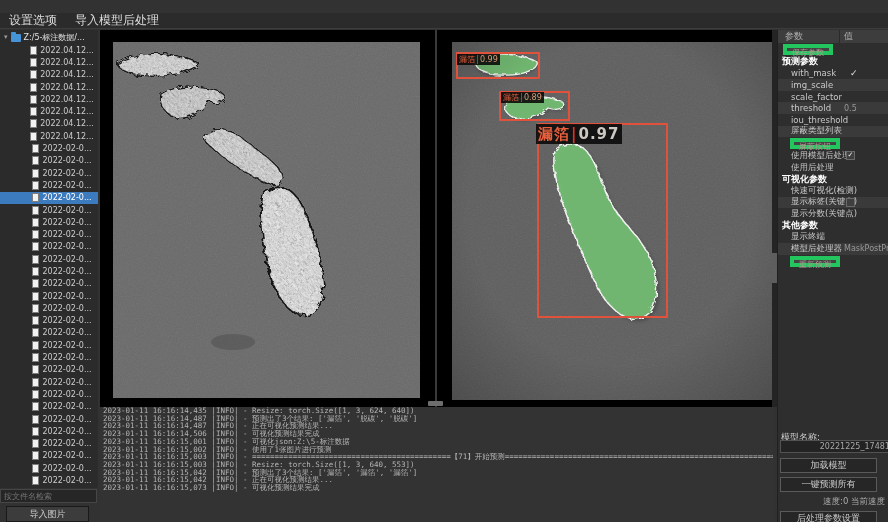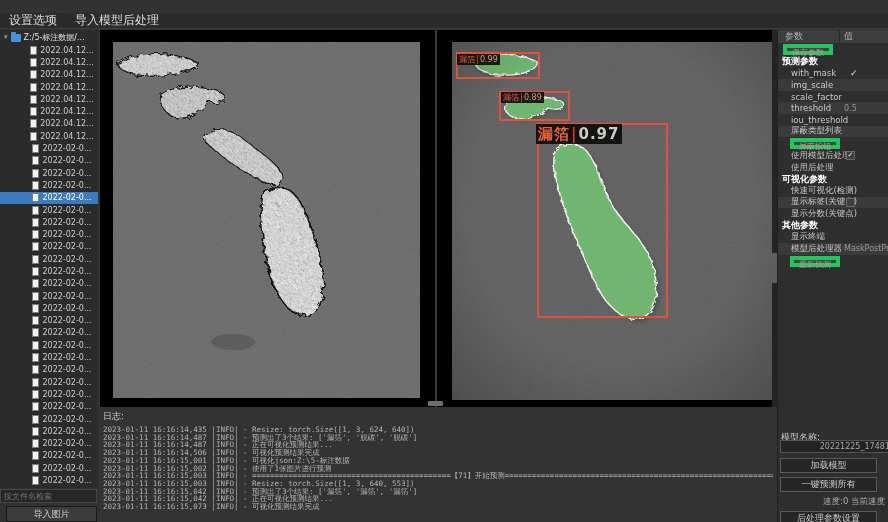--- a/index.html
+++ b/index.html
@@ -20,21 +20,21 @@
   .expander{color:#9a9a9a;font-size:7px;flex:none;}
   .folder-icon{width:10px;height:8px;background:#4694d8;border-radius:1px;position:relative;flex:none;margin-top:1px;}
   .folder-icon:before{content:"";position:absolute;top:-2px;left:0;width:5px;height:2px;background:#4694d8;border-radius:1px 1px 0 0;}
   .tree-item{display:flex;align-items:center;height:12.3px;padding-left:26px;gap:3px;
              font-size:8px;color:#cccccc;white-space:nowrap;overflow:hidden;justify-content:center;}
   .tree-item.selected{background:#3d7bbf;color:#ffffff;}
   .file-icon{width:7px;height:9px;background:#f2f2f2;border:1px solid #7d7d7d;box-sizing:border-box;flex:none;}
   #tree-search{position:absolute;left:0;top:489px;width:97px;height:14px;background:#262626;
                border:1px solid #464646;color:#9a9a9a;font-size:8px;padding:0 3px;box-sizing:border-box;
                font-family:"DejaVu Sans",sans-serif;}
-  #import-btn{position:absolute;left:6px;top:506px;width:91px;height:16px;background:#3c3c3c;
+  #import-btn{position:absolute;left:6px;top:506px;width:83px;height:16px;background:#3c3c3c;
               border:1px solid #191919;color:#cccccc;font-size:9px;line-height:14px;text-align:center;box-sizing:border-box;}
   
   #viewer{position:absolute;left:100px;top:30px;width:673px;height:377px;background:#000;}
   #panel-divider{position:absolute;left:335px;top:0;width:2px;height:377px;background:#3a3a3a;}
   #splitter-handle{position:absolute;left:328px;top:371px;width:15px;height:5px;background:#6e6e6e;border-radius:1px;}
   #img-left{position:absolute;left:13px;top:12px;}
   #img-right{position:absolute;left:352px;top:12px;}
   #overlay-right{position:absolute;left:352px;top:12px;width:320px;height:358px;}
   .det-box{position:absolute;box-sizing:border-box;border:2px solid #e0523c;}
   .det-label{position:absolute;background:rgba(8,8,8,0.88);white-space:nowrap;display:flex;align-items:center;padding:0 2px;}
@@ -335,21 +335,20 @@
       </div>
 
     <div id="splitter-handle"></div>
   </div>
 
   <div id="vscroll">
     <div id="vscroll-handle"></div>
   </div>
 
   <div id="log-panel">
-    <div id="log-title">日志:</div>
     <div id="log-lines">
         <div class="log-line">2023-01-11 16:16:14,435 |INFO| - Resize: torch.Size([1, 3, 624, 640])</div>
         <div class="log-line">2023-01-11 16:16:14,487 |INFO| - 预测出了3个结果: ['漏箔', '脱碳', '脱碳']</div>
         <div class="log-line">2023-01-11 16:16:14,487 |INFO| - 正在可视化预测结果...</div>
         <div class="log-line">2023-01-11 16:16:14,506 |INFO| - 可视化预测结果完成</div>
         <div class="log-line">2023-01-11 16:16:15,001 |INFO| - 可视化json:Z:\5-标注数据</div>
         <div class="log-line">2023-01-11 16:16:15,002 |INFO| - 使用了1张图片进行预测</div>
         <div class="log-line">2023-01-11 16:16:15,003 |INFO| - ============================================【71】开始预测============================================================</div>
         <div class="log-line">2023-01-11 16:16:15,003 |INFO| - Resize: torch.Size([1, 3, 640, 553])</div>
         <div class="log-line">2023-01-11 16:16:15,042 |INFO| - 预测出了3个结果: ['漏箔', '漏箔', '漏箔']</div>

